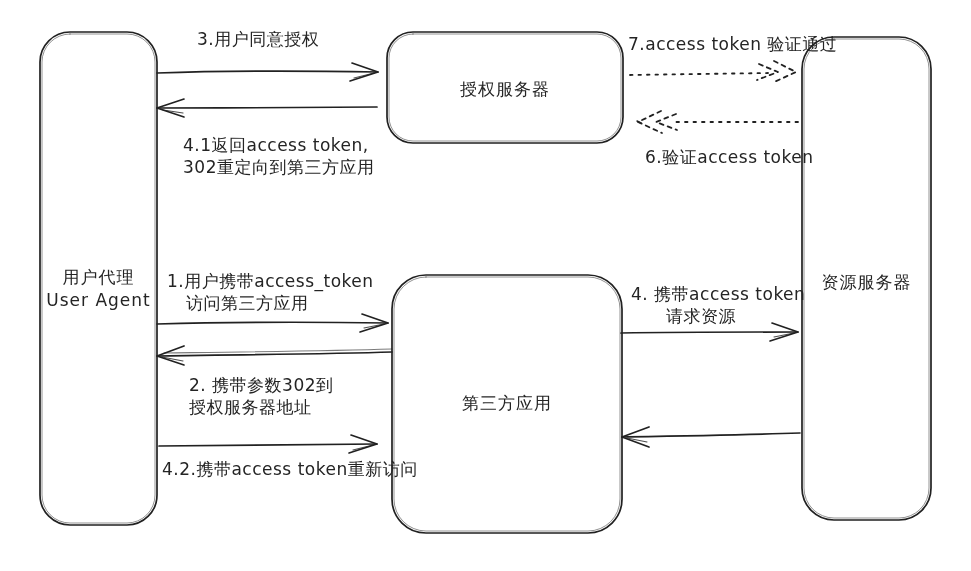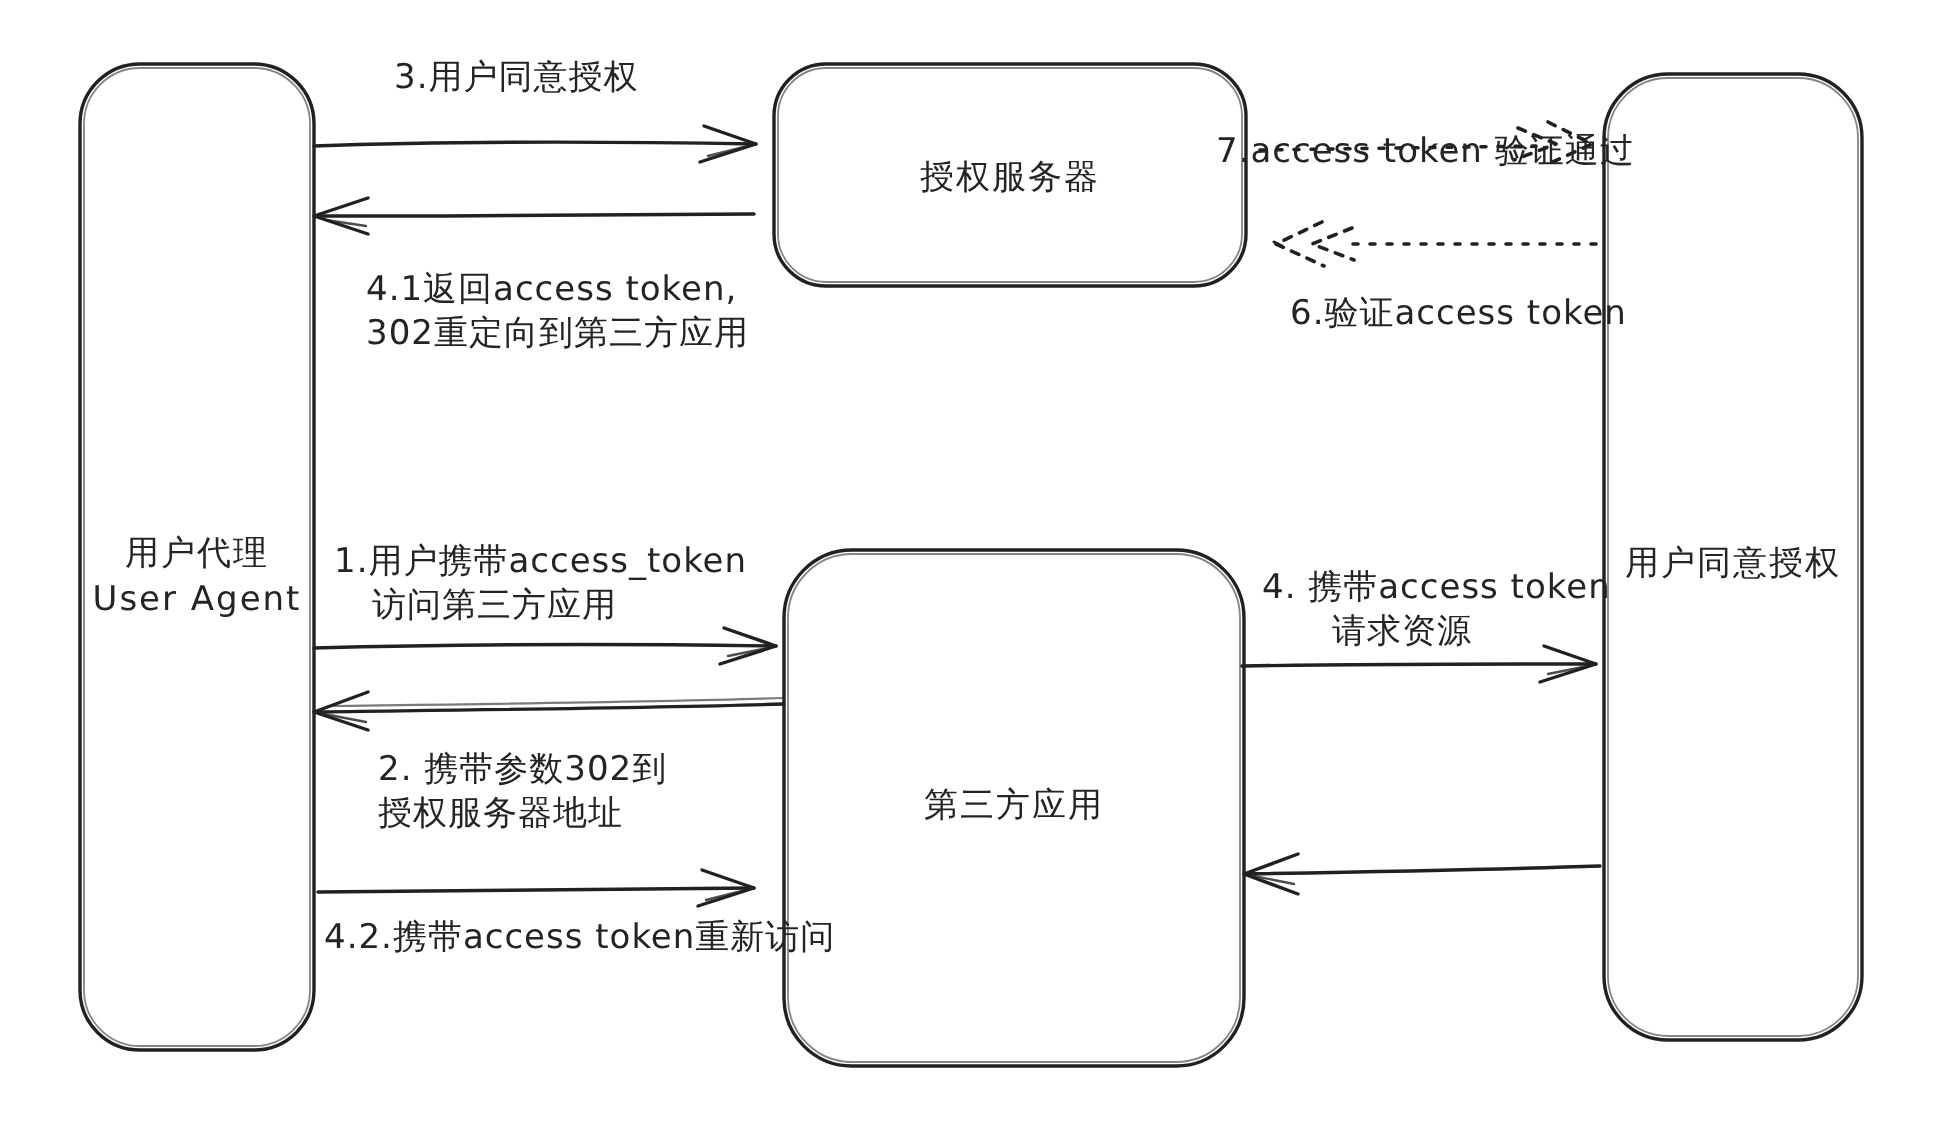--- a/index.html
+++ b/index.html
@@ -20,21 +20,21 @@
 
   .lbl-s3{left:197px;top:28px;}
   .lbl-s41{left:183px;top:134px;}
   .lbl-s1a{left:167px;top:270px;}
   .lbl-s1b{left:186px;top:292px;}
   .lbl-s2{left:189px;top:374px;}
   .lbl-s42{left:162px;top:458px;}
   .lbl-s5a{left:631px;top:283px;}
   .lbl-s5b{left:666px;top:305px;}
   .lbl-s8{left:642px;top:400px;}
-  .lbl-s7{left:608px;top:33px;margin-top:32px;}
+  .lbl-s7{left:628px;top:33px;}
   .lbl-s6{left:645px;top:146px;}
 </style>
 </head>
 <body>
 
 <div id="app">
 
   <svg id="arrows" width="971" height="571" viewBox="0 0 971 571" fill="none" stroke="#212121" stroke-width="1.7" stroke-linecap="round" stroke-linejoin="round">
 
     <g>
@@ -110,21 +110,21 @@
       <path d="M637,121 L641,123" stroke-width="1.4"></path>
     </g>
   </svg>
 
   <div class="node-lbl lbl-user-agent">
     <div>用户代理</div>
     <div>User Agent</div>
   </div>
   <div class="node-lbl lbl-auth">授权服务器</div>
   <div class="node-lbl lbl-app">第三方应用</div>
-  <div class="node-lbl lbl-resource">用户同意授权</div>
+  <div class="node-lbl lbl-resource">资源服务器</div>
 
   <div class="lbl lbl-s3">3.用户同意授权</div>
 
   <div class="lbl lbl-s41">
     <div>4.1返回access token,</div>
     <div>302重定向到第三方应用</div>
   </div>
 
   <div class="lbl lbl-s1a">1.用户携带access_token</div>
   <div class="lbl lbl-s1b">访问第三方应用</div>

